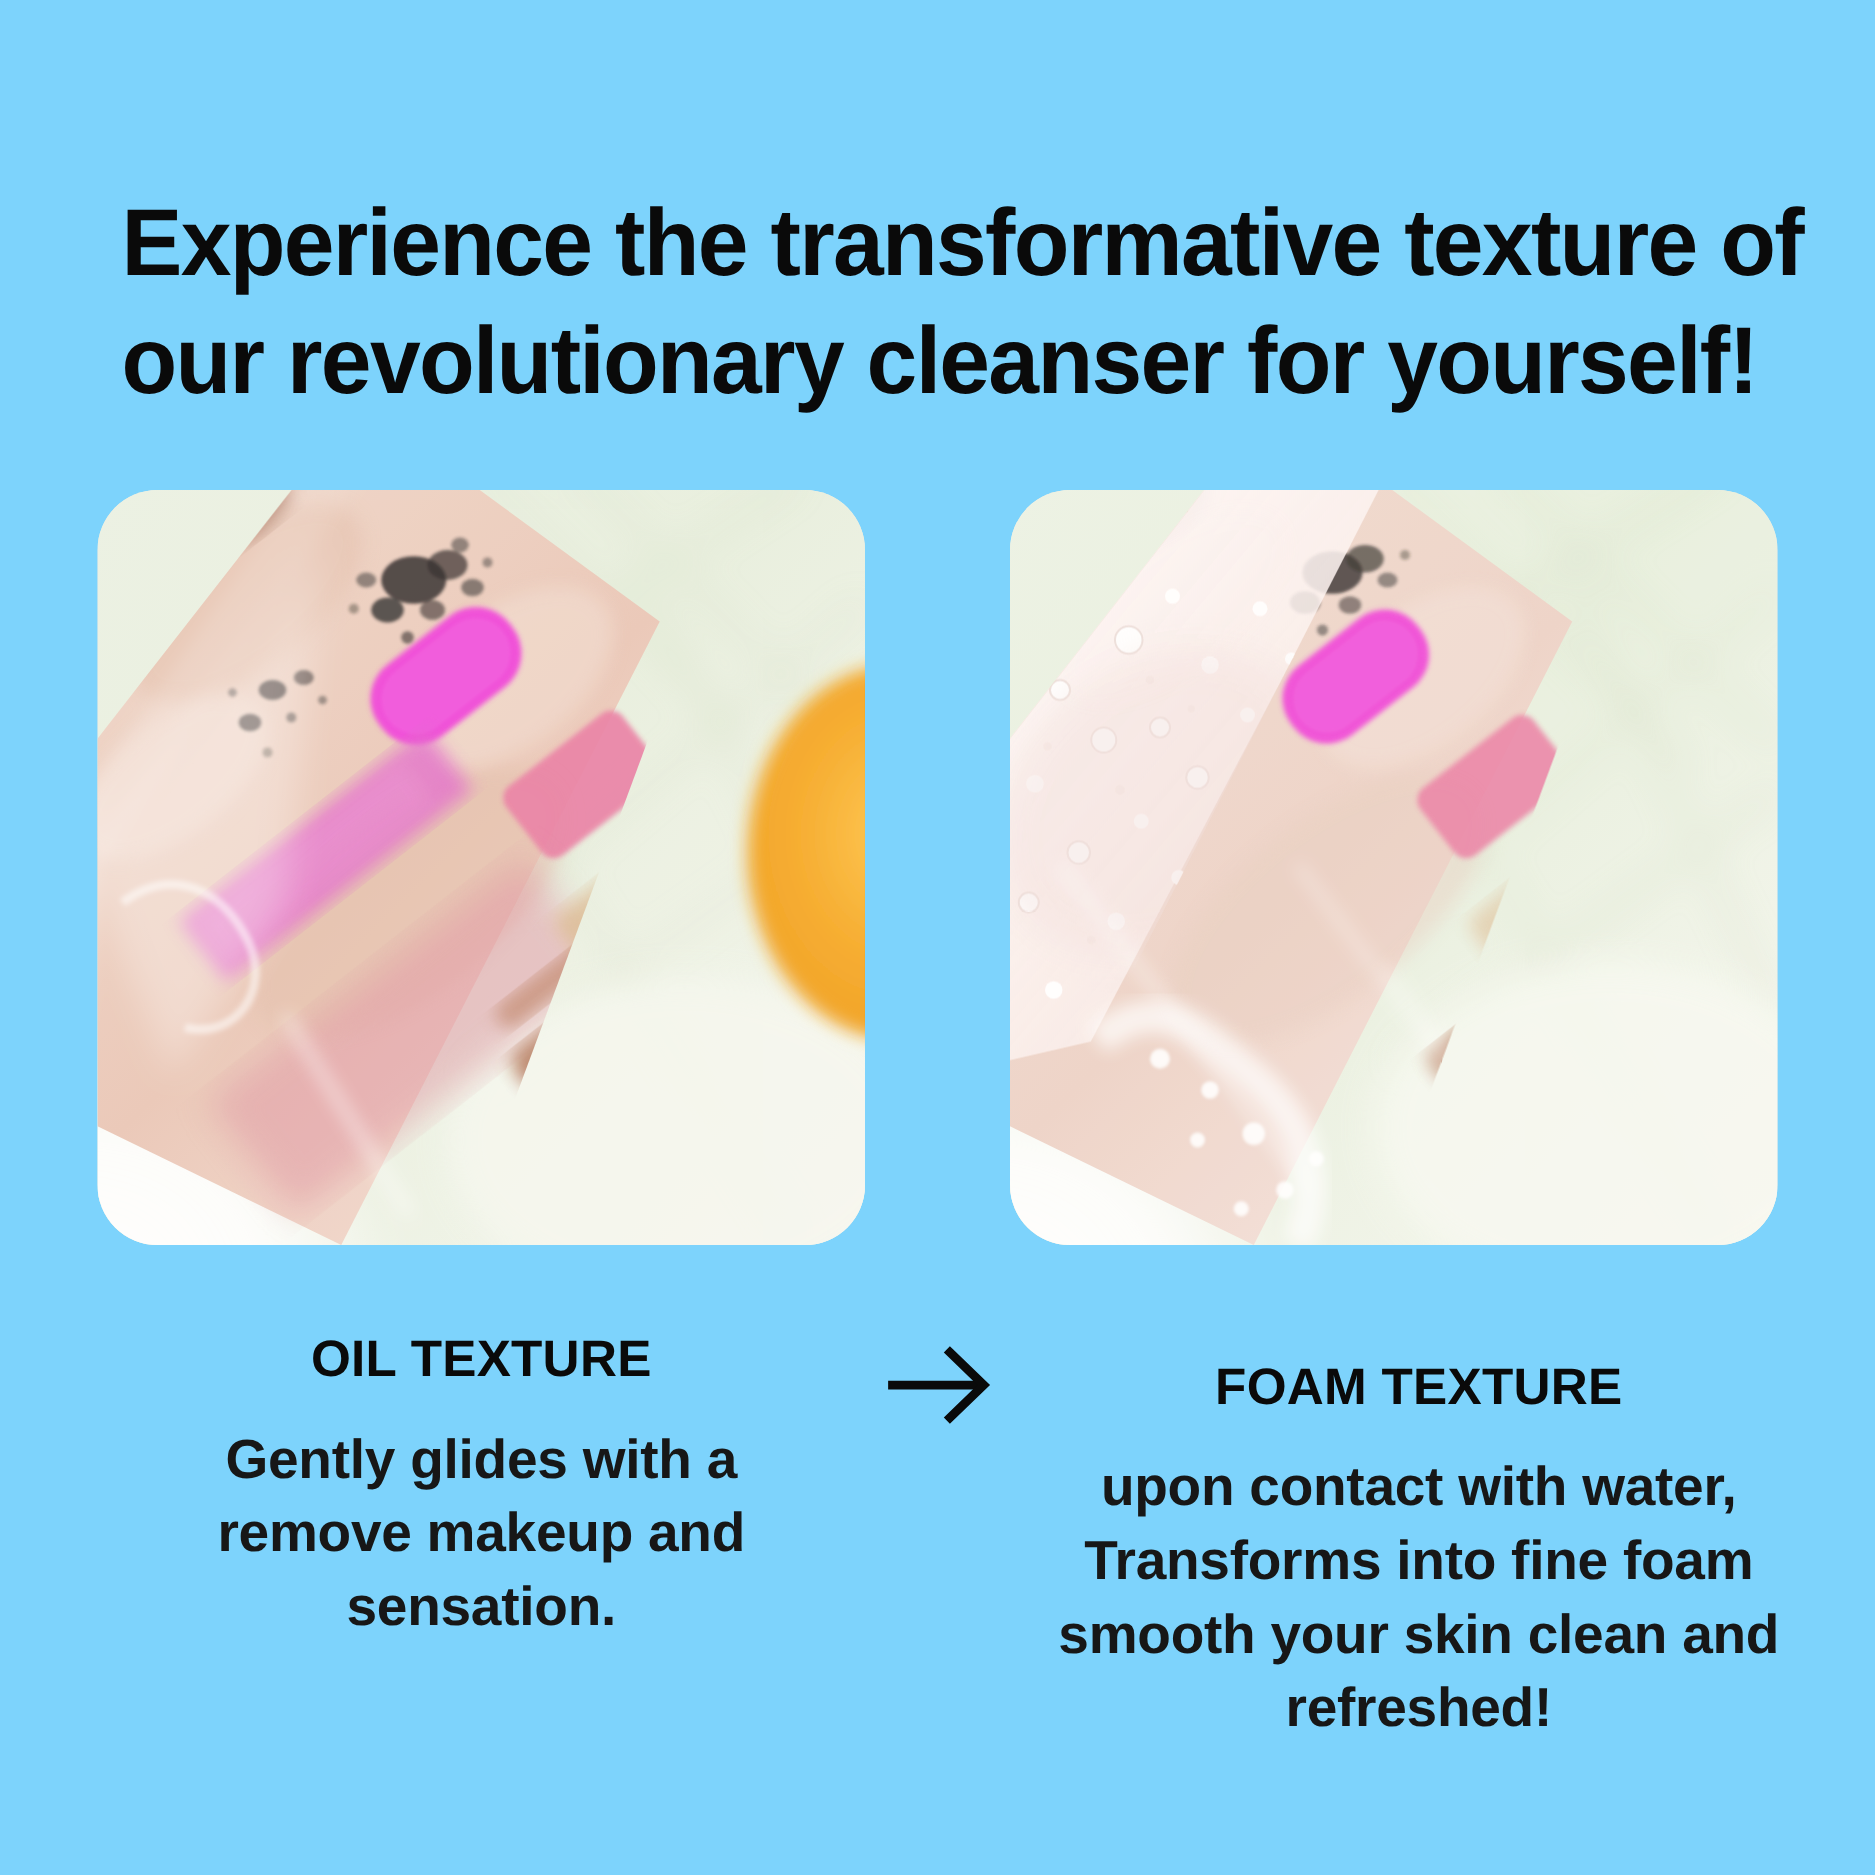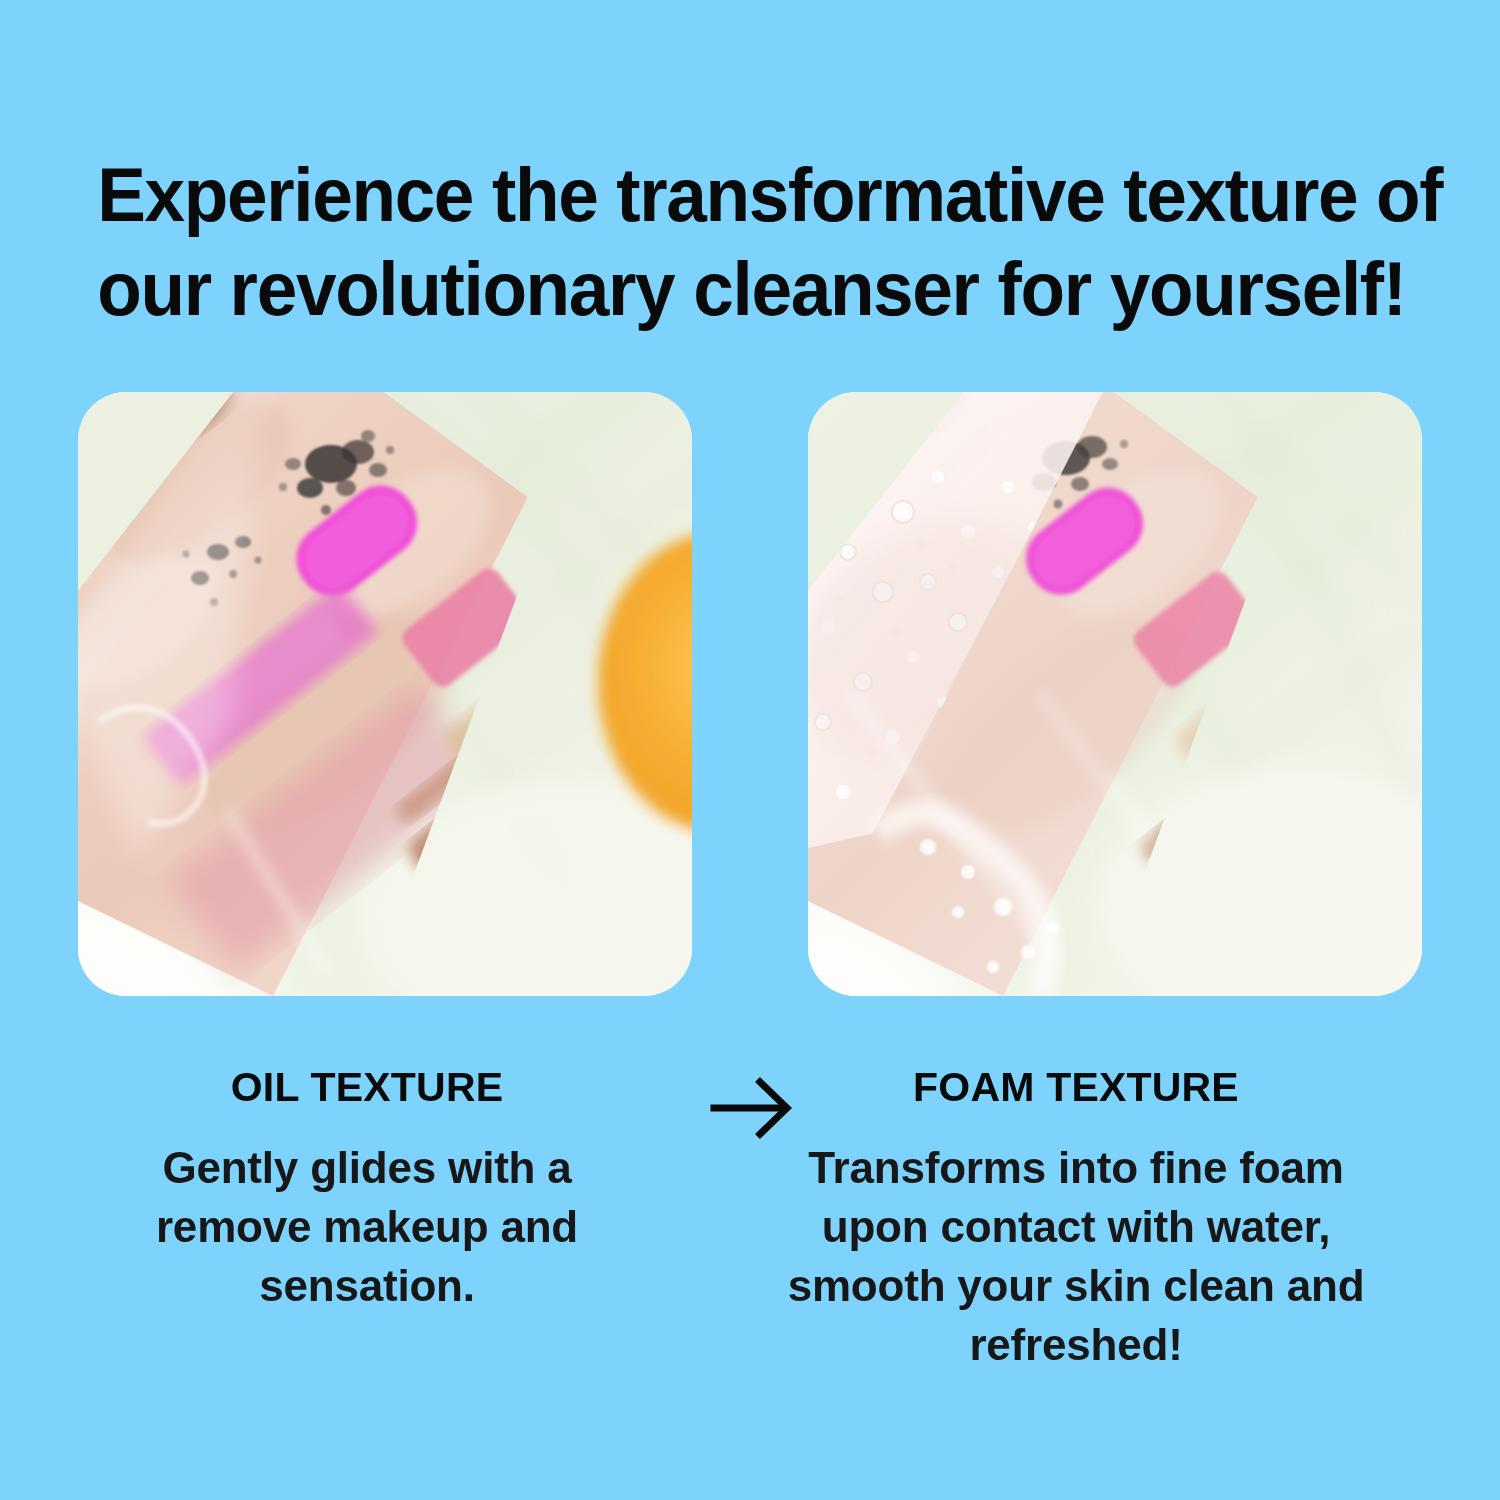--- a/index.html
+++ b/index.html
@@ -82,22 +82,22 @@
     width: 1500px;
     height: 380px;
   }
 
   .caption-col {
     position: absolute;
     top: 0;
     width: 640px;
     text-align: center;
   }
-  .caption-col.left  { left: 47px; }
-  .caption-col.right { left: 756px; }
+  .caption-col.left  { left: 65px; }
+  .caption-col.right { left: 815px; margin-top: 22px; }
 
   .caption-title {
     font-family: "Liberation Sans", sans-serif;
     font-weight: 700;
     font-size: 41px;
     line-height: 50px;
     letter-spacing: 0.2px;
     color: #0a0a0a;
     white-space: nowrap;
   }
@@ -465,22 +465,22 @@
       <div class="caption-body">
         <span class="ln">Gently glides with a</span>
         <span class="ln">remove makeup and</span>
         <span class="ln">sensation.</span>
       </div>
     </div>
 
     <div class="caption-col right">
       <div class="caption-title">FOAM TEXTURE</div>
       <div class="caption-body">
+        <span class="ln">upon contact with water,</span>
         <span class="ln">Transforms into fine foam</span>
-        <span class="ln">upon contact with water,</span>
         <span class="ln">smooth your skin clean and</span>
         <span class="ln">refreshed!</span>
       </div>
     </div>
 
   </div>
 
 </div>
 
 </body></html>

